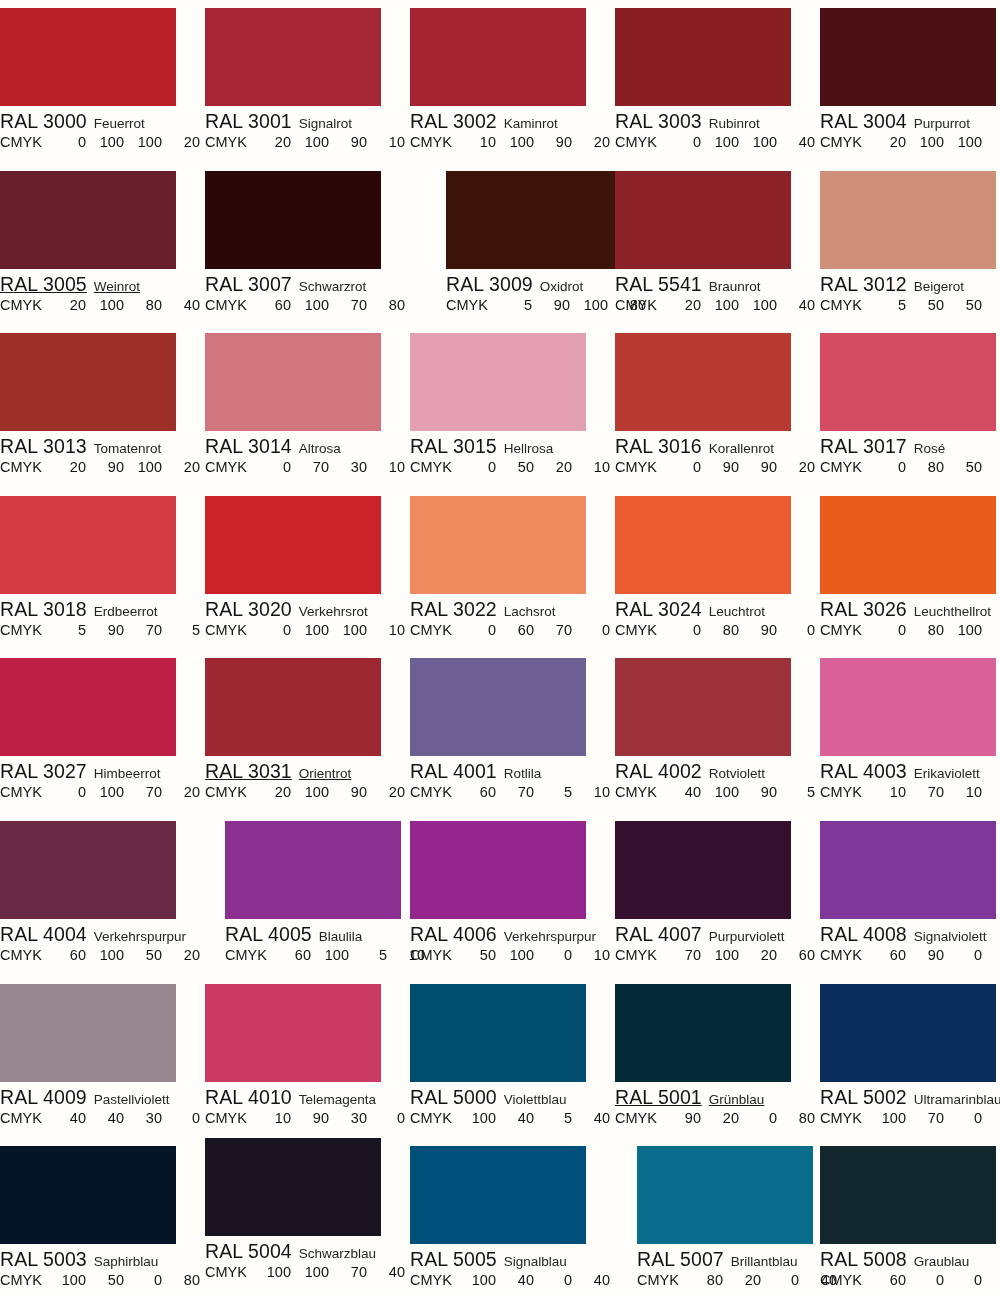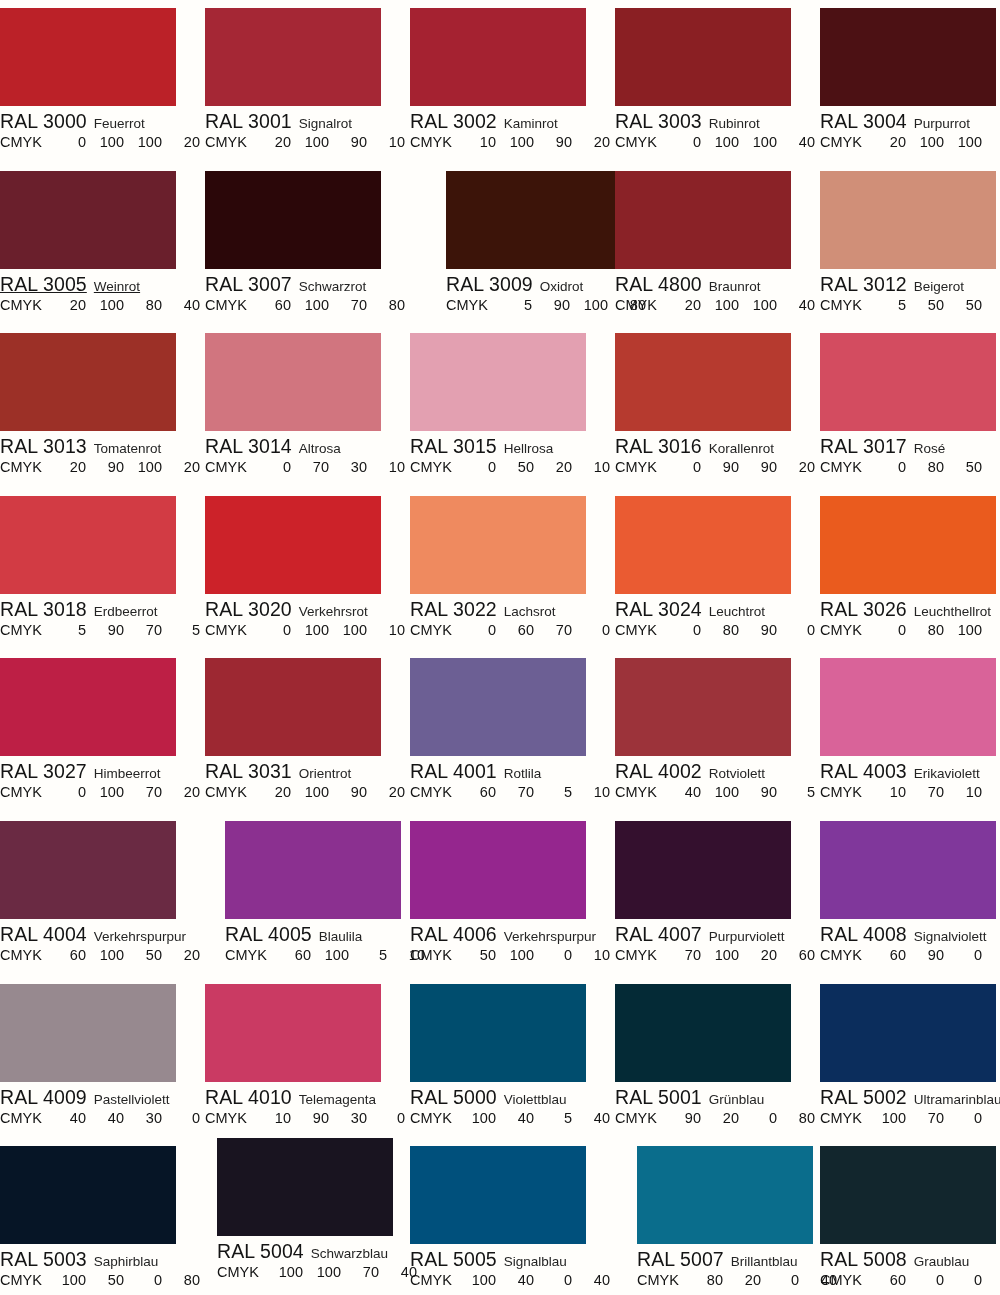--- a/index.html
+++ b/index.html
@@ -162,21 +162,21 @@
       <div class="cmyk-line">
         <span class="cmyk-label">CMYK</span>
         <span class="cmyk-val v0">5</span>
         <span class="cmyk-val v1">90</span>
         <span class="cmyk-val v2">100</span>
         <span class="cmyk-val v3">80</span>
       </div>
     </div>
     <div class="swatch-cell" style="left: 615px; top: 170.6px;">
       <div class="chip" style="background: rgb(138, 34, 39);"></div>
-      <div class="label-line"><span class="ral-code">RAL 4800</span><span class="ral-name">Braunrot</span></div>
+      <div class="label-line"><span class="ral-code">RAL 5541</span><span class="ral-name">Braunrot</span></div>
       <div class="cmyk-line">
         <span class="cmyk-label">CMYK</span>
         <span class="cmyk-val v0">20</span>
         <span class="cmyk-val v1">100</span>
         <span class="cmyk-val v2">100</span>
         <span class="cmyk-val v3">40</span>
       </div>
     </div>
     <div class="swatch-cell" style="left: 820px; top: 170.6px;">
       <div class="chip" style="background: rgb(208, 143, 120);"></div>
@@ -303,21 +303,21 @@
       <div class="chip" style="background: rgb(189, 31, 69);"></div>
       <div class="label-line"><span class="ral-code">RAL 3027</span><span class="ral-name">Himbeerrot</span></div>
       <div class="cmyk-line">
         <span class="cmyk-label">CMYK</span>
         <span class="cmyk-val v0">0</span>
         <span class="cmyk-val v1">100</span>
         <span class="cmyk-val v2">70</span>
         <span class="cmyk-val v3">20</span>
       </div>
     </div>
-    <div class="swatch-cell" style="left: 205px; top: 658.4px;">
+    <div class="swatch-cell" style="left: 205px; top: 658.4px; text-decoration: underline;">
       <div class="chip" style="background: rgb(157, 40, 50);"></div>
       <div class="label-line"><span class="ral-code">RAL 3031</span><span class="ral-name">Orientrot</span></div>
       <div class="cmyk-line">
         <span class="cmyk-label">CMYK</span>
         <span class="cmyk-val v0">20</span>
         <span class="cmyk-val v1">100</span>
         <span class="cmyk-val v2">90</span>
         <span class="cmyk-val v3">20</span>
       </div>
     </div>
@@ -435,21 +435,21 @@
       <div class="chip" style="background: rgb(0, 77, 110);"></div>
       <div class="label-line"><span class="ral-code">RAL 5000</span><span class="ral-name">Violettblau</span></div>
       <div class="cmyk-line">
         <span class="cmyk-label">CMYK</span>
         <span class="cmyk-val v0">100</span>
         <span class="cmyk-val v1">40</span>
         <span class="cmyk-val v2">5</span>
         <span class="cmyk-val v3">40</span>
       </div>
     </div>
-    <div class="swatch-cell" style="left: 615px; top: 983.6px;">
+    <div class="swatch-cell" style="left: 615px; top: 983.6px; text-decoration: underline;">
       <div class="chip" style="background: rgb(4, 42, 54);"></div>
       <div class="label-line"><span class="ral-code">RAL 5001</span><span class="ral-name">Grünblau</span></div>
       <div class="cmyk-line">
         <span class="cmyk-label">CMYK</span>
         <span class="cmyk-val v0">90</span>
         <span class="cmyk-val v1">20</span>
         <span class="cmyk-val v2">0</span>
         <span class="cmyk-val v3">80</span>
       </div>
     </div>
@@ -468,21 +468,21 @@
       <div class="chip" style="background: rgb(6, 21, 38);"></div>
       <div class="label-line"><span class="ral-code">RAL 5003</span><span class="ral-name">Saphirblau</span></div>
       <div class="cmyk-line">
         <span class="cmyk-label">CMYK</span>
         <span class="cmyk-val v0">100</span>
         <span class="cmyk-val v1">50</span>
         <span class="cmyk-val v2">0</span>
         <span class="cmyk-val v3">80</span>
       </div>
     </div>
-    <div class="swatch-cell" style="left: 205px; top: 1138px; margin-left: 12px;">
+    <div class="swatch-cell" style="left: 205px; top: 1138px;">
       <div class="chip" style="background: rgb(25, 20, 32);"></div>
       <div class="label-line"><span class="ral-code">RAL 5004</span><span class="ral-name">Schwarzblau</span></div>
       <div class="cmyk-line">
         <span class="cmyk-label">CMYK</span>
         <span class="cmyk-val v0">100</span>
         <span class="cmyk-val v1">100</span>
         <span class="cmyk-val v2">70</span>
         <span class="cmyk-val v3">40</span>
       </div>
     </div>

